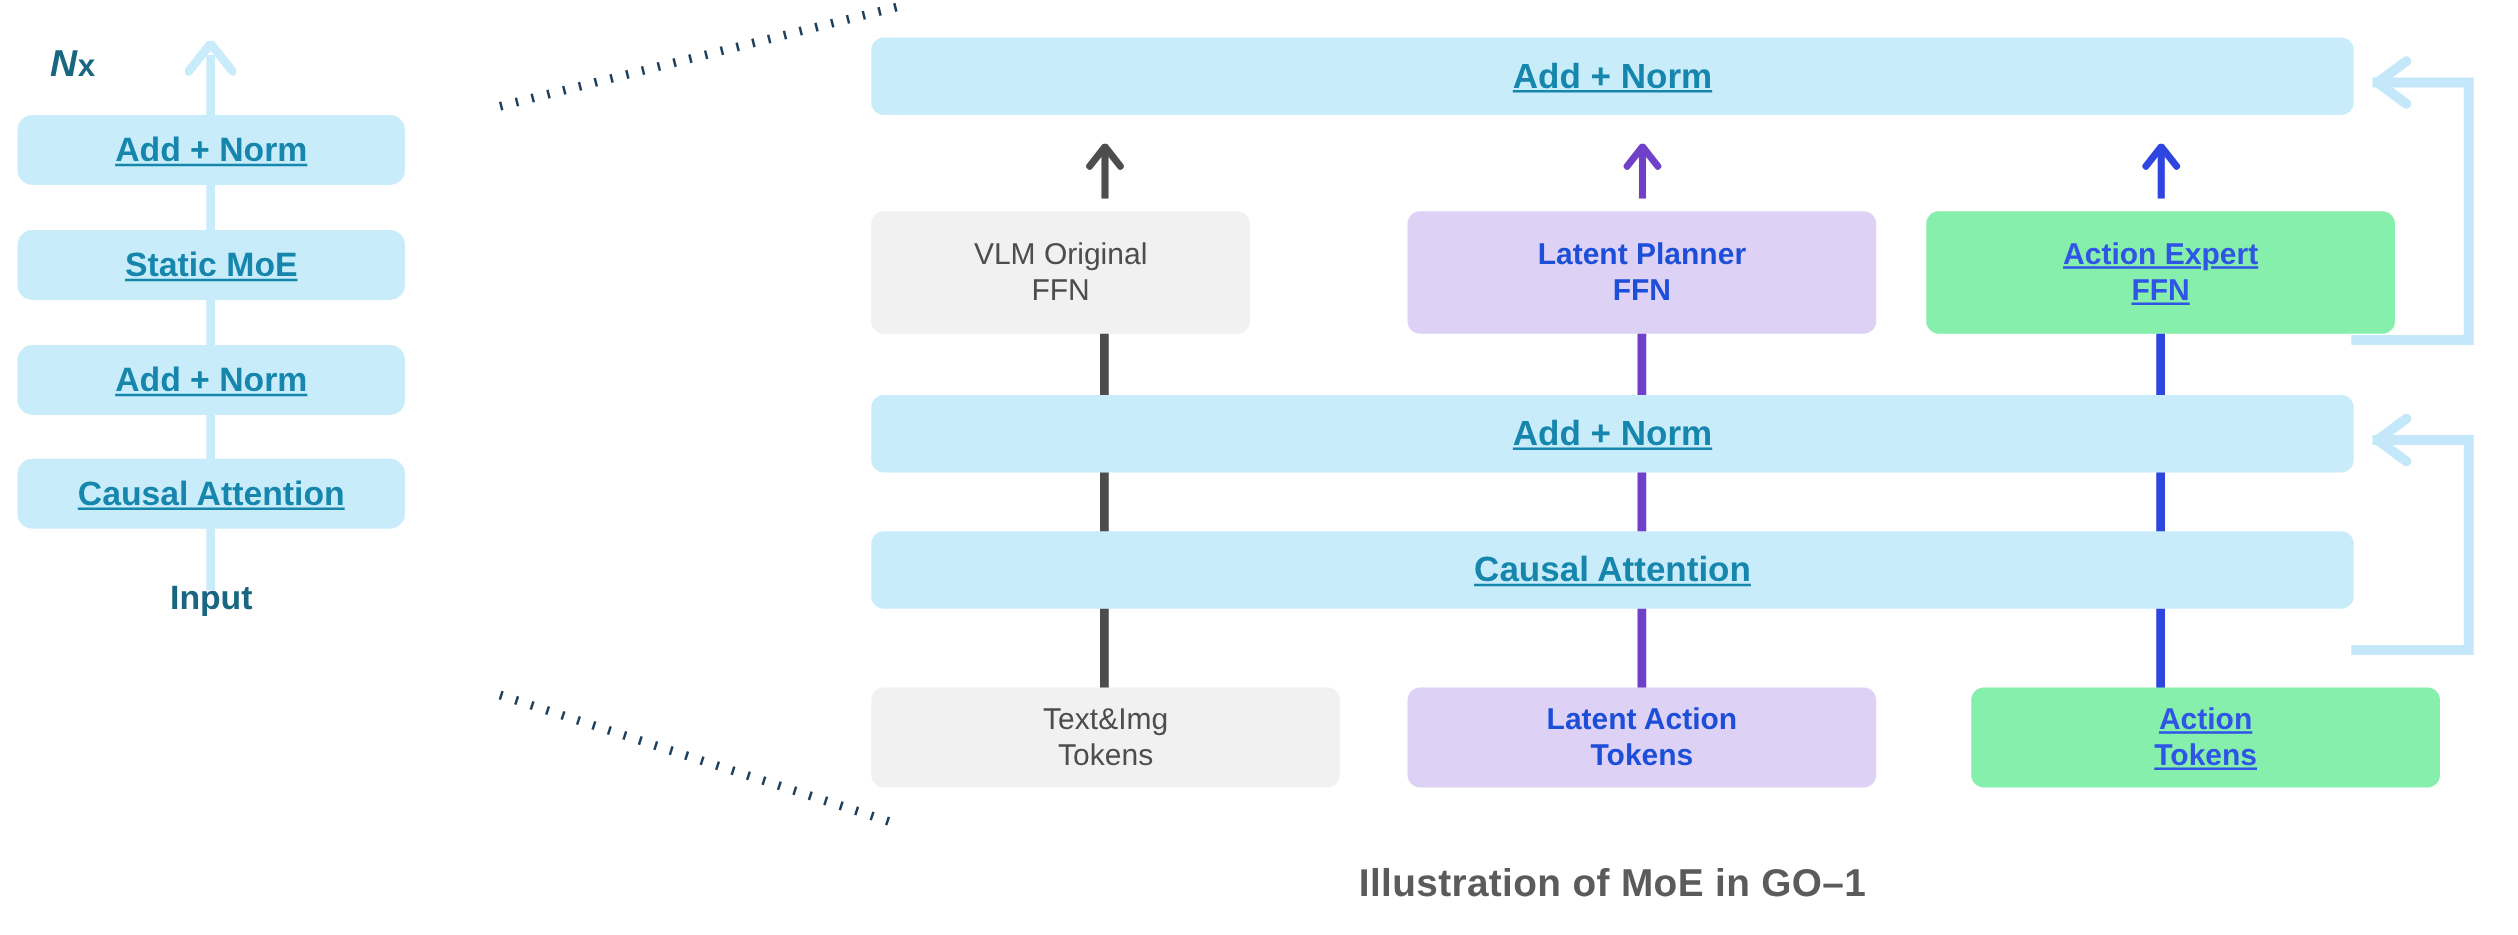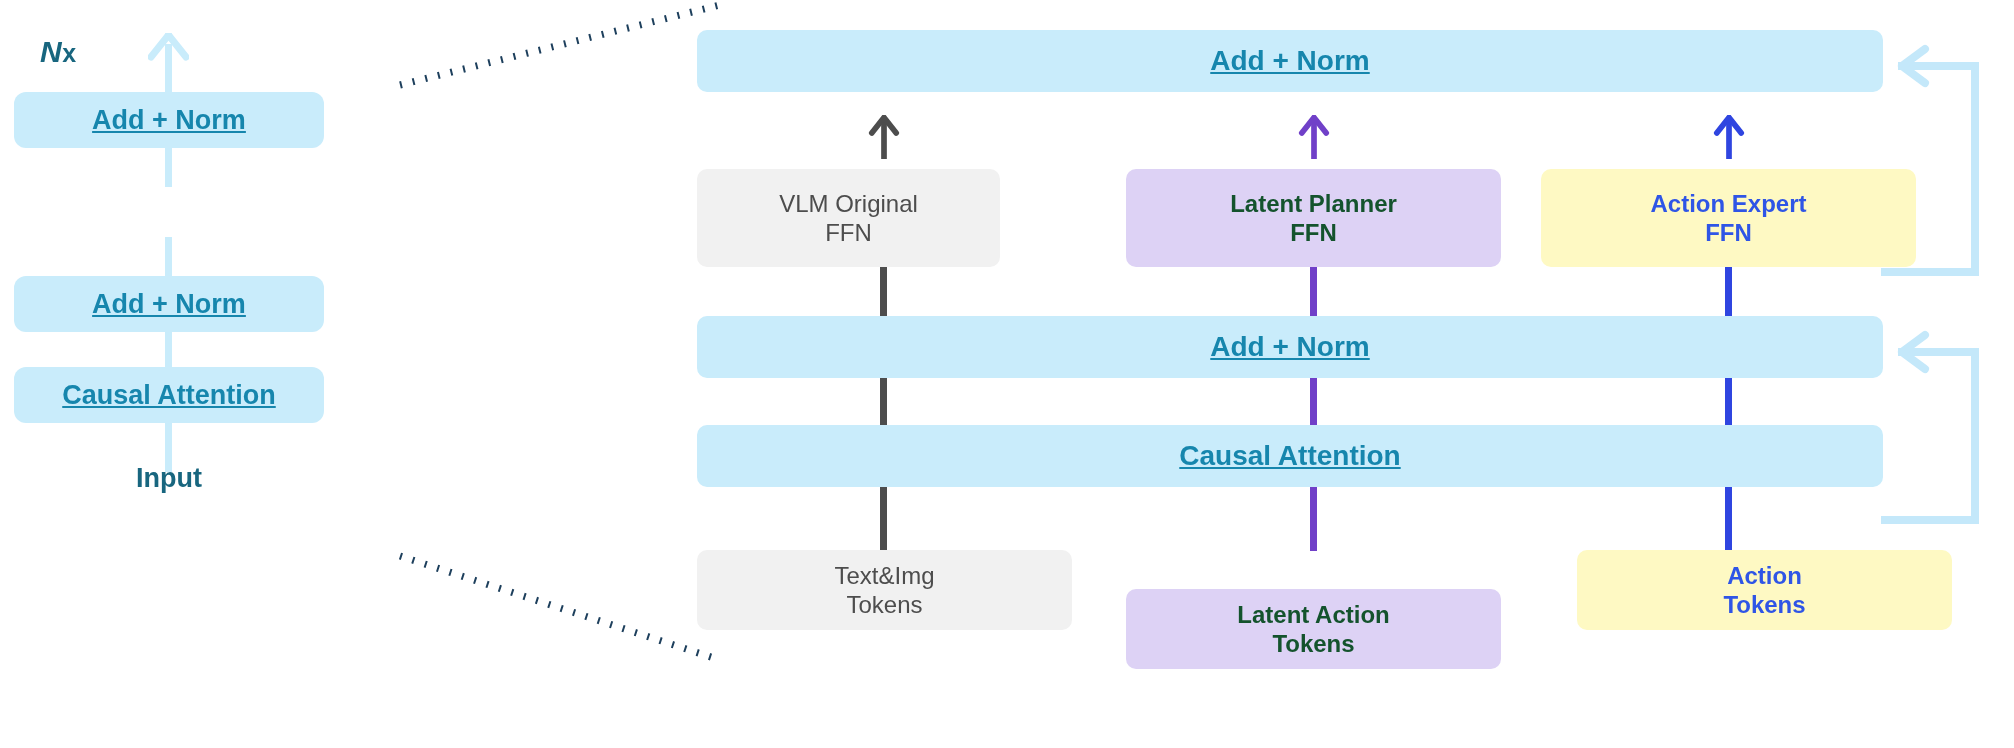--- a/index.html
+++ b/index.html
@@ -28,22 +28,22 @@
     justify-content: center;
     text-align: center;
     line-height: 1.22;
     white-space: pre-line;
     font-weight: bold;
   }
 
   
   .cyan   { background: #c9ecfb; color: #1686ad; text-decoration: underline; }
   .gray   { background: #f1f1f1; color: #4d4d4d; font-weight: normal; }
-  .purple { background: #ddd2f5; color: #14532d; }
-  .blue   { background: #fef9c3; color: #2f55e6; }
+  .purple { background: #ddd2f5; color: #1d4ed8; }
+  .blue   { background: #86efac; color: #2f55e6; text-decoration: underline; }
 
   
   .l-box { left: 14px; width: 310px; height: 56px; font-size: 27px; }
 
   #l-addnorm2 { top: 92px; }
   #l-staticmoe{ top: 184px; }
   #l-addnorm1 { top: 276px; }
   #l-attn     { top: 367px; }
 
   
@@ -107,21 +107,21 @@
 
   
   .ffn { top: 169px; height: 98px; font-size: 24px; border-radius: 10px; }
   #ffn-vlm    { left: 697px;  width: 303px; }
   #ffn-latent { left: 1126px; width: 375px; }
   #ffn-action { left: 1541px; width: 375px; }
 
   
   .tok { top: 550px; height: 80px; font-size: 24px; border-radius: 10px; }
   #tok-textimg { left: 697px;  width: 375px; }
-  #tok-latent  { left: 1126px; width: 375px; margin-top: 39px; }
+  #tok-latent  { left: 1126px; width: 375px; }
   #tok-action  { left: 1577px; width: 375px; }
 
   
   .vline { position: absolute; width: 7px; }
   .vline.gray-l   { background: #4d4d4d; }
   .vline.purple-l { background: #7040c8; }
   .vline.blue-l   { background: #2f45e0; }
 
   .up-arrow { position: absolute; width: 36px; height: 44px; }
 
@@ -149,20 +149,21 @@
   <div id="nx-label"><span class="n">N</span><span class="x">x</span></div>
 
   <svg id="l-arrowhead" viewBox="0 0 41 34">
     <path d="M20.5 2 L38 24" stroke="#c9ecfb" stroke-width="7" stroke-linecap="round" fill="none"></path>
     <path d="M20.5 2 L3 24" stroke="#c9ecfb" stroke-width="7" stroke-linecap="round" fill="none"></path>
   </svg>
 
   <div class="l-spine" id="l-spine-a"></div>
   <div class="box cyan l-box" id="l-addnorm2">Add + Norm</div>
   <div class="l-spine" id="l-spine-b"></div>
+  <div class="box cyan l-box" id="l-staticmoe">Static MoE</div>
   <div class="l-spine" id="l-spine-c"></div>
   <div class="box cyan l-box" id="l-addnorm1">Add + Norm</div>
   <div class="l-spine" id="l-spine-d"></div>
   <div class="box cyan l-box" id="l-attn">Causal Attention</div>
   <div class="l-spine" id="l-spine-e"></div>
 
   <div id="input-label">Input</div>
 
   <svg class="dotted" style="left:395px; top:0px; width:340px; height:90px;" viewBox="0 0 340 90">
     <line x1="5" y1="85" x2="325" y2="5" stroke="#1d3f5c" stroke-width="7" stroke-dasharray="2 11" stroke-linecap="butt"></line>
@@ -219,14 +220,15 @@
   <div class="vline purple-l" style="left:1310px; top:487px; height:64px;"></div>
   <div class="vline blue-l" style="left:1725px; top:487px; height:64px;"></div>
 
   <div class="box gray tok" id="tok-textimg">Text&amp;Img
 Tokens</div>
   <div class="box purple tok" id="tok-latent">Latent Action
 Tokens</div>
   <div class="box blue tok" id="tok-action">Action
 Tokens</div>
 
+  <div id="caption">Illustration of MoE in GO–1</div>
 
 </div>
 
 </body></html>

